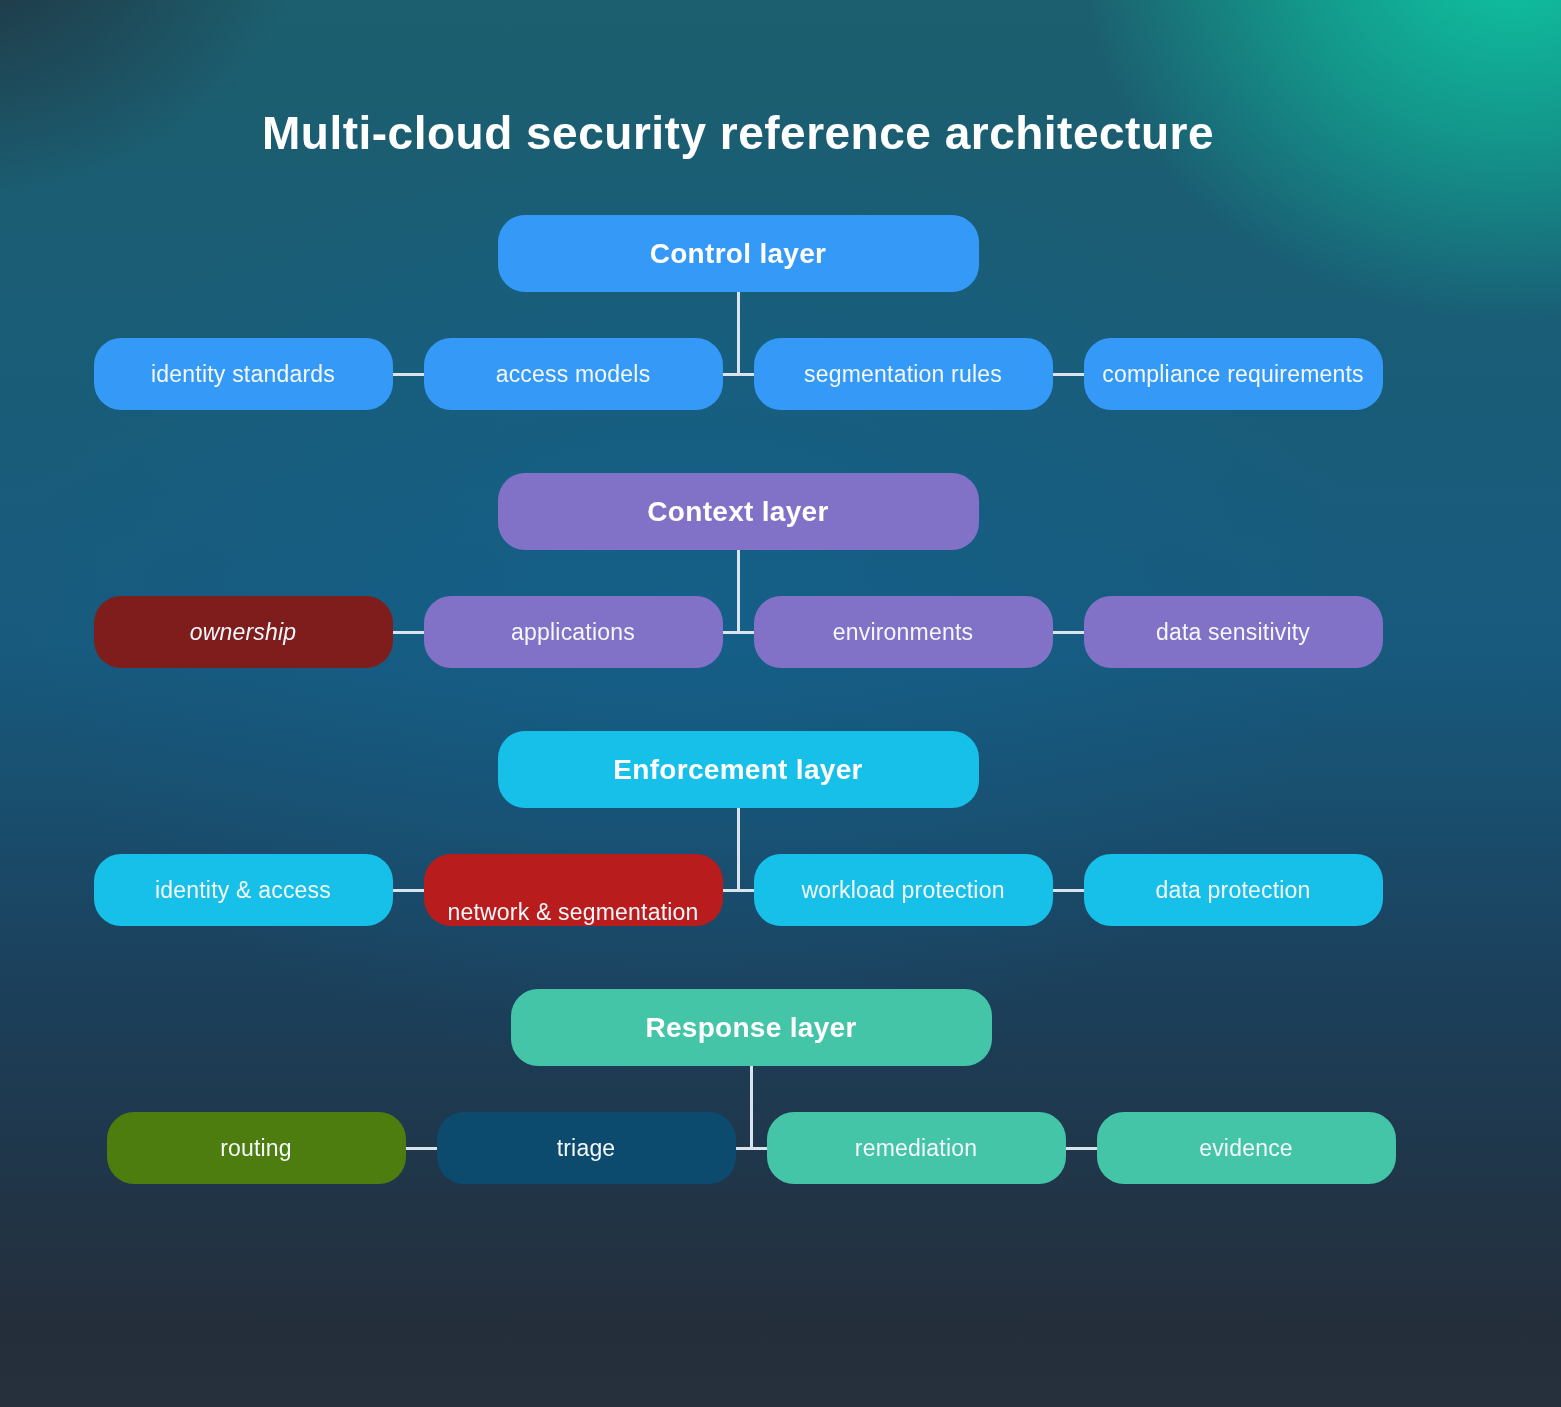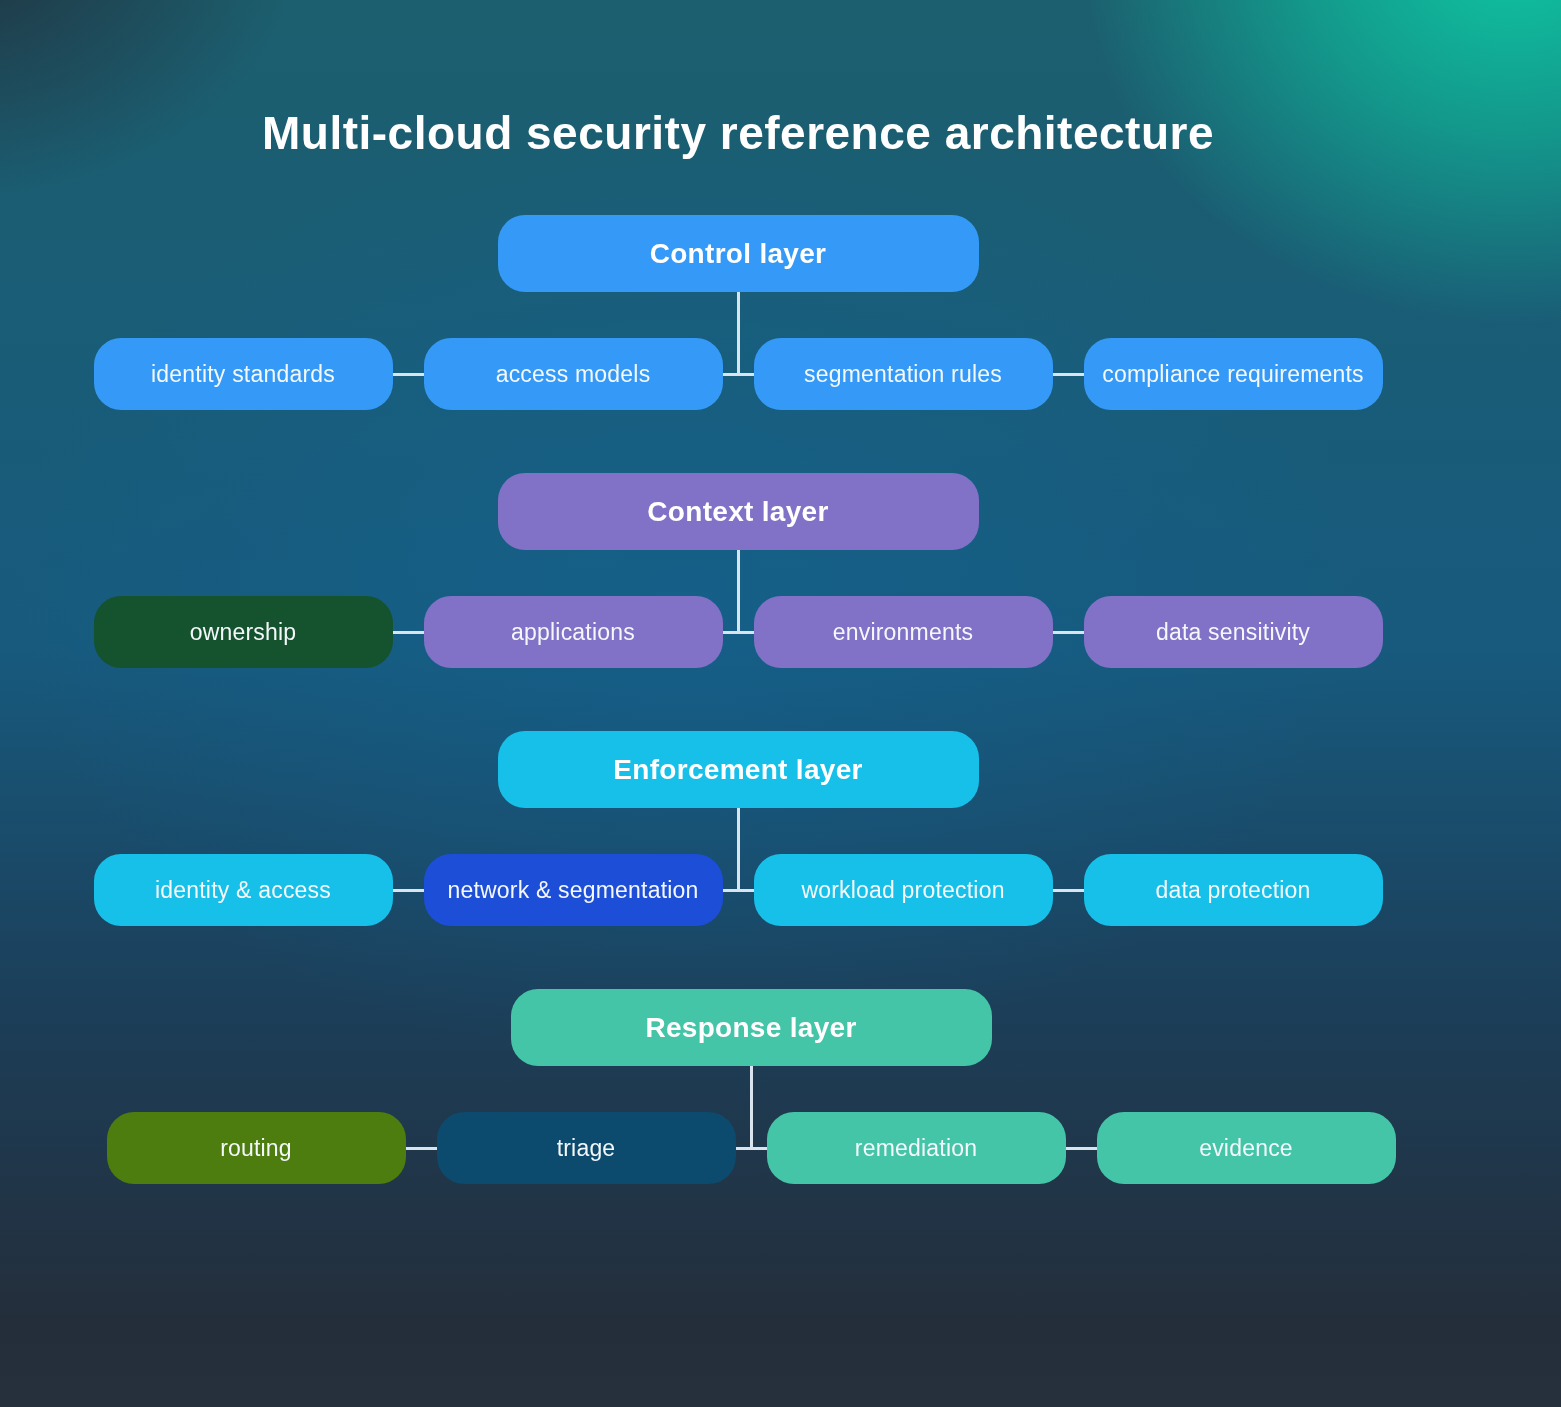--- a/index.html
+++ b/index.html
@@ -103,21 +103,21 @@
       </div>
     </section>
 
     <section class="layer">
       <div class="parent-pill" style="background: rgb(129, 114, 199);">
         <span>Context layer</span>
       </div>
       <div class="vline" style="background: rgb(217, 228, 238);"></div>
       <div class="children">
         <div class="row-line" style="background: rgb(217, 228, 238);"></div>
-        <div class="pill" style="background: #14532d;">
+        <div class="pill" style="background: #7f1d1d; font-style: italic;">
           <span>ownership</span>
         </div>
         <div class="pill" style="background: rgb(129, 114, 199);">
           <span>applications</span>
         </div>
         <div class="pill" style="background: rgb(129, 114, 199);">
           <span>environments</span>
         </div>
         <div class="pill" style="background: rgb(129, 114, 199); text-align: right;">
           <span>data sensitivity</span>
@@ -128,21 +128,21 @@
     <section class="layer">
       <div class="parent-pill" style="background: rgb(23, 192, 233);">
         <span>Enforcement layer</span>
       </div>
       <div class="vline" style="background: rgb(217, 228, 238);"></div>
       <div class="children">
         <div class="row-line" style="background: rgb(217, 228, 238);"></div>
         <div class="pill" style="background: rgb(23, 192, 233);">
           <span>identity &amp; access</span>
         </div>
-        <div class="pill" style="background: #1d4ed8;">
+        <div class="pill" style="background: #b91c1c; align-items: flex-end;">
           <span>network &amp; segmentation</span>
         </div>
         <div class="pill" style="background: rgb(23, 192, 233);">
           <span>workload protection</span>
         </div>
         <div class="pill" style="background: rgb(23, 192, 233);">
           <span>data protection</span>
         </div>
       </div>
     </section>

